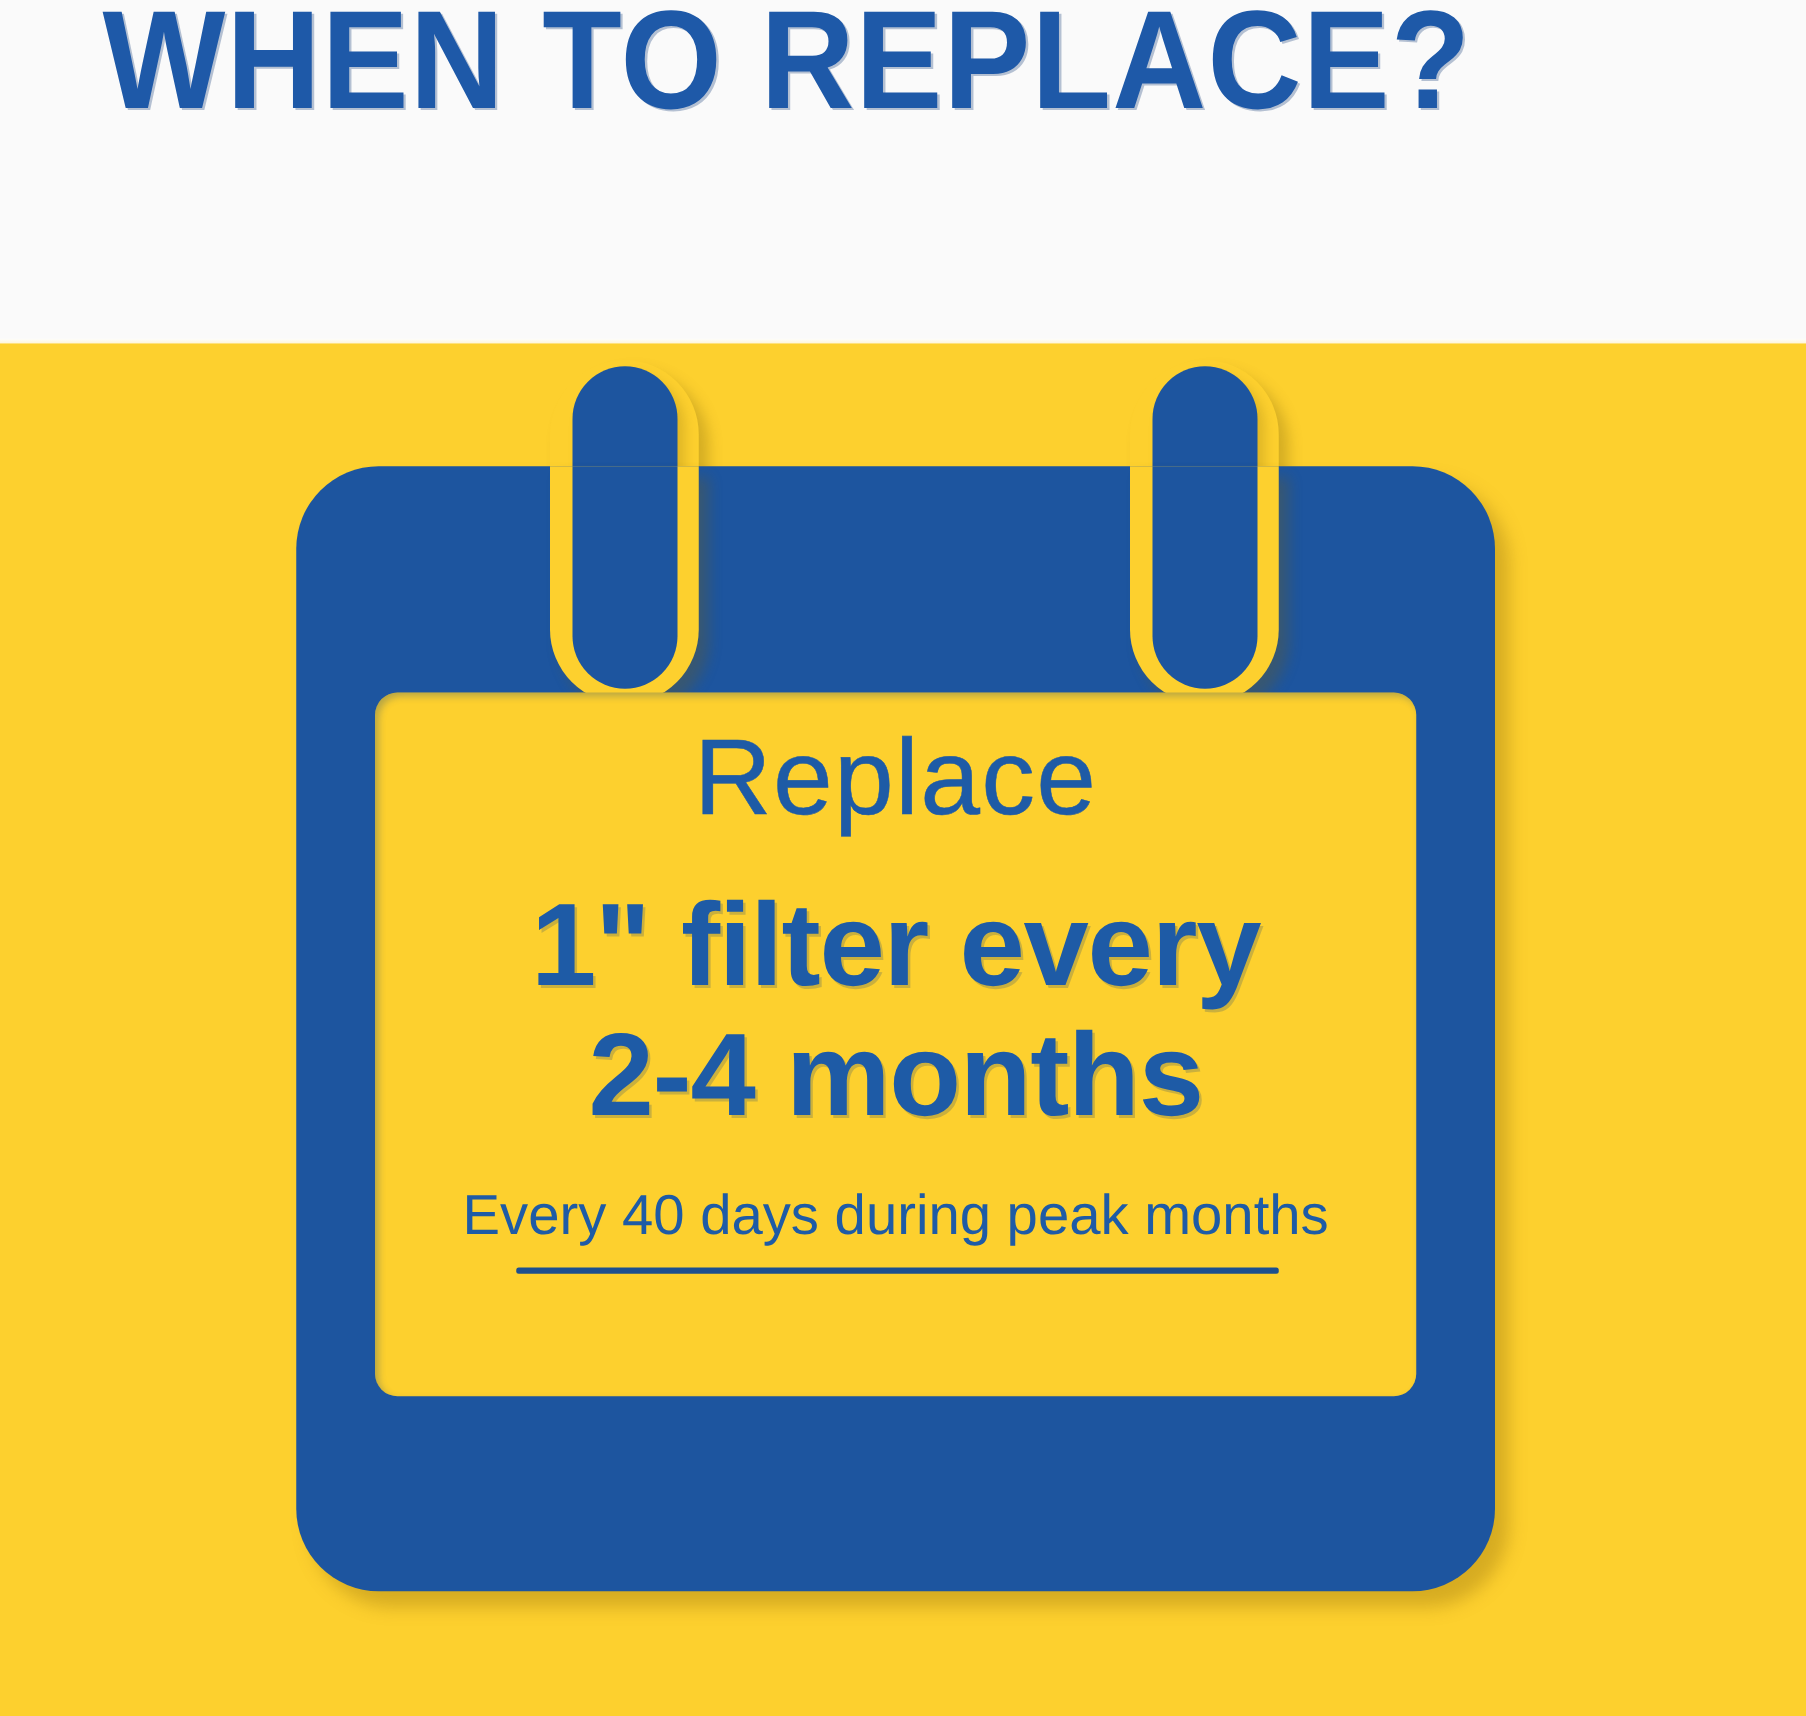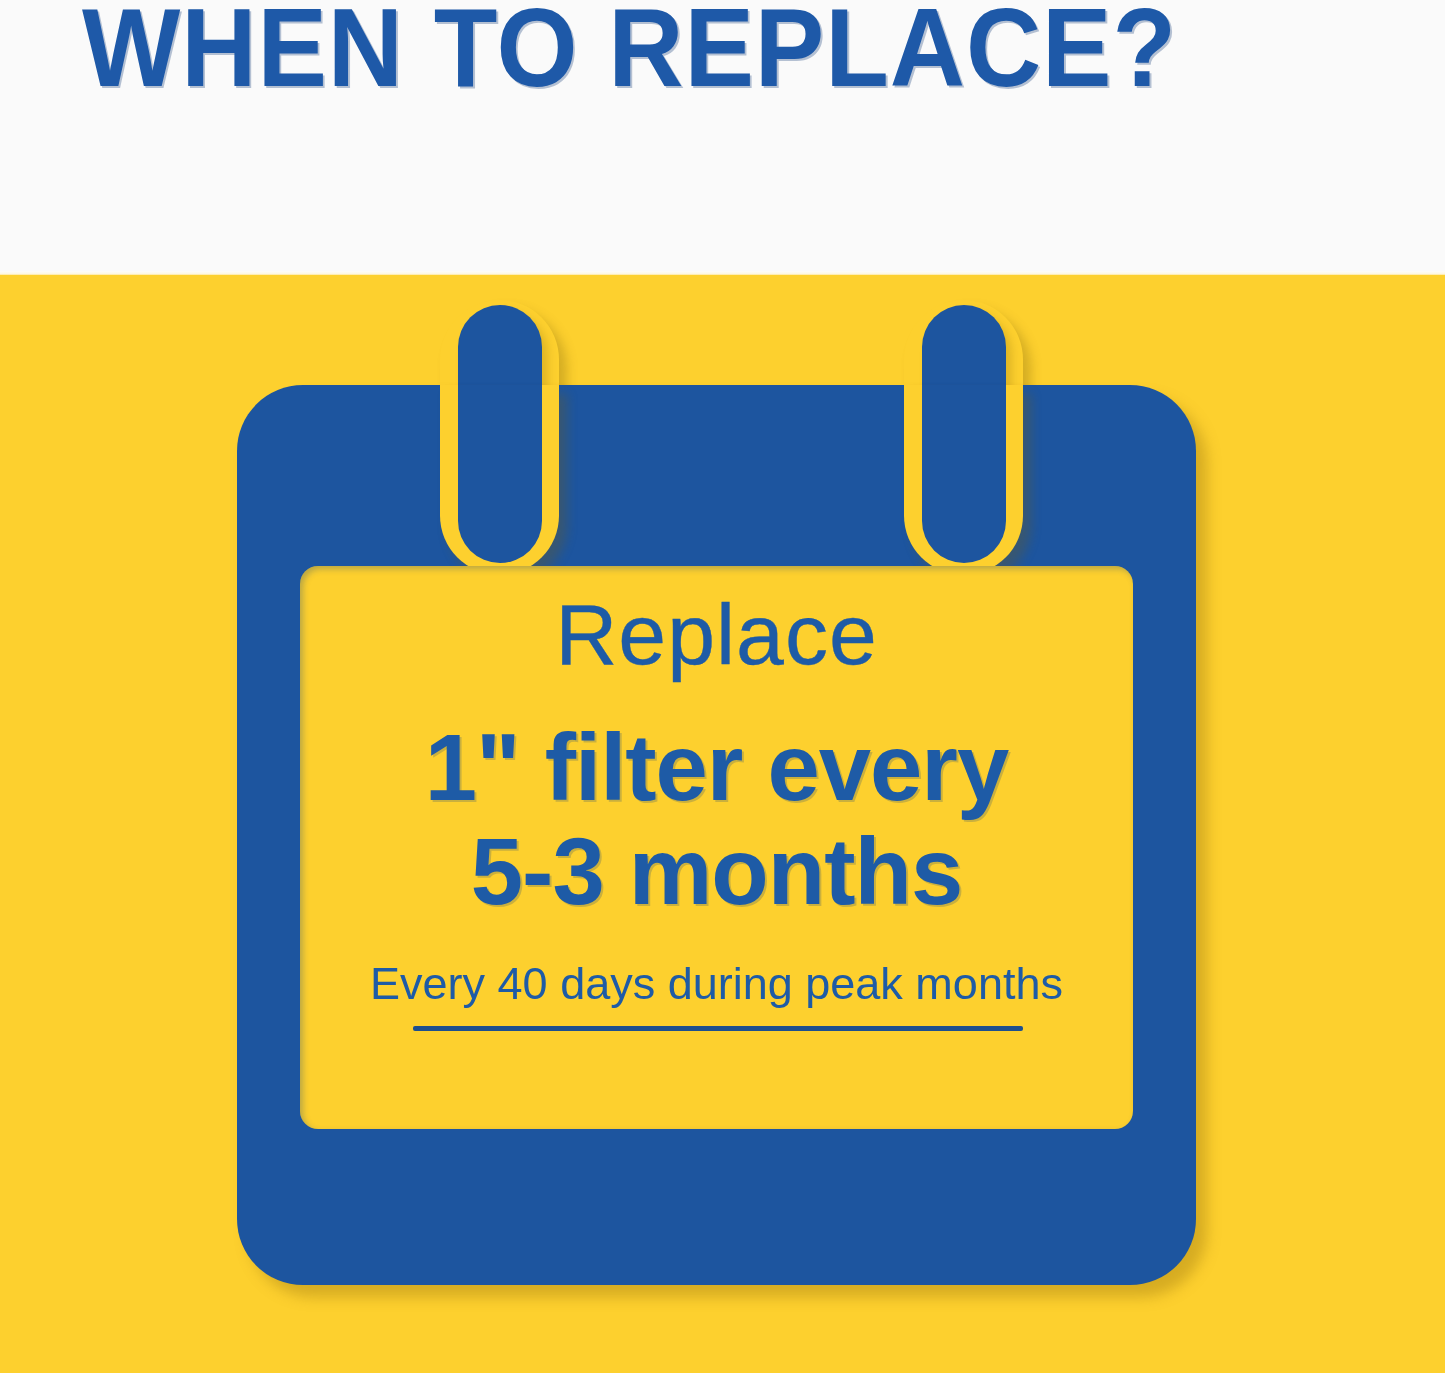--- a/index.html
+++ b/index.html
@@ -63,21 +63,21 @@
     top: 271px;
     width: 1445px;
     height: 5px;
     background: linear-gradient(to bottom, #fdfdfb 0%, #fef7e0 60%, #fdd02e 100%);
   }
 
   
   .calendar {
     position: absolute;
     left: 237px;
-    top: 300px;
+    top: 288px;
     width: 960px;
     height: 985px;
   }
 
   
   .ring-gap {
     position: absolute;
     top: 0px;
     width: 119px;
     height: 271px;
@@ -232,21 +232,21 @@
     <div class="ring-cover-pill left"></div>
     <div class="ring-cover-pill right"></div>
 
     <div class="cal-window"></div>
 
     <div class="cal-content">
       <div class="txt-replace">Replace</div>
 
       <div class="txt-big">
         <span class="line1">1" filter every</span>
-        <span class="line2">5-3 months</span>
+        <span class="line2">2-4 months</span>
       </div>
 
       <div class="txt-small">Every 40 days during peak months</div>
 
       <div class="rule"></div>
     </div>
 
   </div>
 
 </div>

